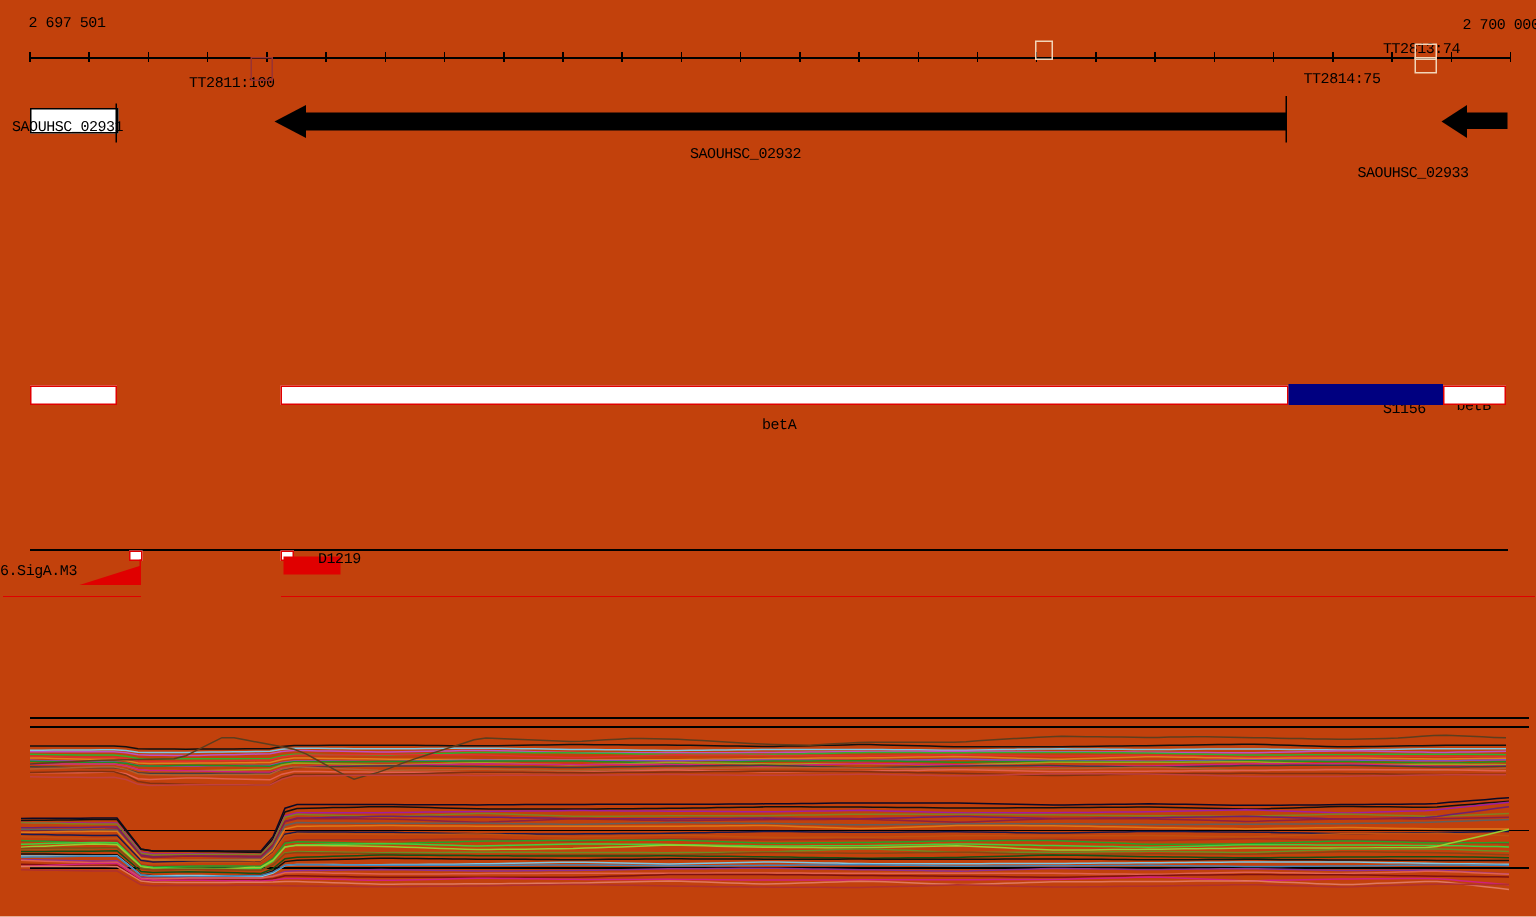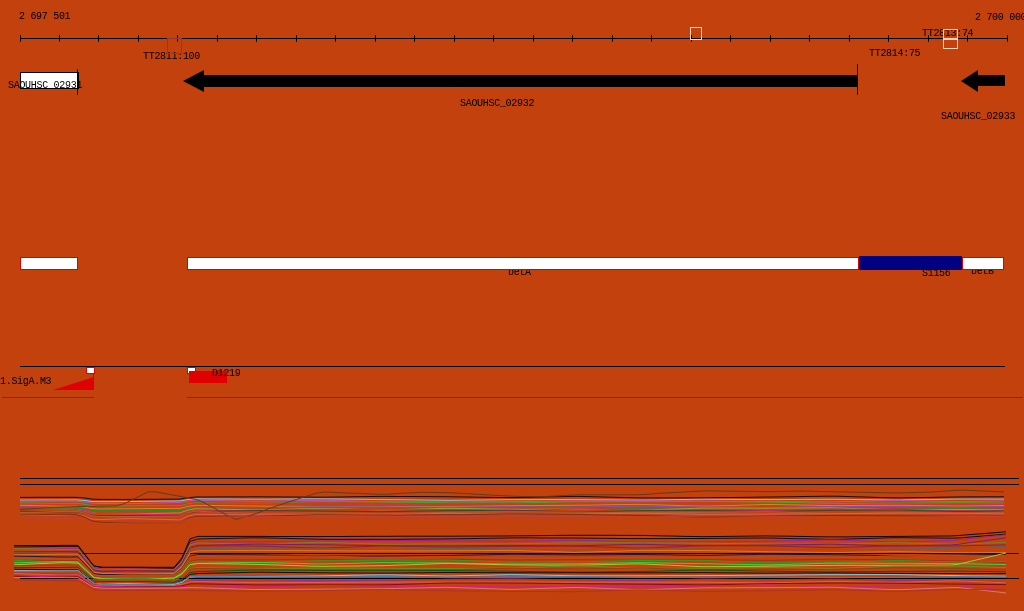--- a/index.html
+++ b/index.html
@@ -6,44 +6,44 @@
   #app{position:relative;width:1024px;height:611px;background:#c2410c;overflow:hidden;
        font-family:Liberation Mono, monospace;}
   .lbl{position:absolute;font-size:10px;line-height:10px;letter-spacing:-0.3px;
        color:#000;white-space:pre;}
   #overlay{position:absolute;left:0;top:0;}
 
   
   #lbl-ruler-start{left:19px;top:12px;}
   #lbl-tt2813{left:922px;top:13px;margin-top:16px;}
   #lbl-ruler-end{left:975px;top:13px;}
-  #lbl-tt2811{left:143px;top:52px;}
+  #lbl-tt2811{left:126px;top:52px;}
   #lbl-tt2814{left:869px;top:49px;}
 
   
   .gene-box1{position:absolute;left:20px;top:72px;width:57px;height:15px;
              border:1px solid #000;background:#fff;}
   .gene-tick1{position:absolute;left:77px;top:69px;width:1px;height:26px;background:#000;}
   .g2-head{position:absolute;left:183px;top:70px;width:0;height:0;
            border-top:11px solid transparent;border-bottom:11px solid transparent;
            border-right:21px solid #000;}
   .g2-body{position:absolute;left:203px;top:75px;width:655px;height:12px;background:#000;}
   .g2-tick{position:absolute;left:857px;top:64px;width:1px;height:31px;background:#000;}
   .g3-head{position:absolute;left:961px;top:70px;width:0;height:0;
            border-top:11px solid transparent;border-bottom:11px solid transparent;
            border-right:17px solid #000;}
   .g3-body{position:absolute;left:977px;top:75px;width:28px;height:11px;background:#000;}
   #lbl-g1{left:8px;top:81px;}
   #lbl-g2{left:460px;top:99px;}
-  #lbl-g3{left:941px;top:112px;}
+  #lbl-g3{left:905px;top:112px;}
 
   
   .box-outline{position:absolute;top:257px;height:11px;border:1px solid #E00000;background:#fff;}
   .box-navy{position:absolute;top:256px;height:14px;background:#000080;}
-  #lbl-betA{left:508px;top:268px;}
+  #lbl-betA{left:508px;top:280px;}
   #lbl-S1156{left:895px;top:269px;margin-left:27px;}
   #lbl-betB{left:971px;top:267px;}
 
   
   .rf-darkred{position:absolute;border:1px solid #993333;background:transparent;}
   .rf-peach{position:absolute;border:1px solid #F2D5B8;background:transparent;}
 
   
   .t3-openbox{position:absolute;width:7px;height:5px;border:1px solid #E00000;background:#fff;}
   #t3-ob1{left:86px;top:367px;}
@@ -156,21 +156,21 @@
   <div class="lbl" id="lbl-g3">SAOUHSC_02933</div>
 
   <div class="lbl" id="lbl-betA">betA</div>
   <div class="lbl" id="lbl-S1156">S1156</div>
   <div class="lbl" id="lbl-betB">betB</div>
 
   <div class="t3-openbox" id="t3-ob1"></div>
   <div class="t3-openbox" id="t3-ob2"></div>
   <div class="t3-vline"></div>
   <div class="t3-fillbox"></div>
-  <div class="lbl" id="lbl-sigA">1.SigA.M3</div>
+  <div class="lbl" id="lbl-sigA">6.SigA.M3</div>
   <div class="lbl" id="lbl-d1219">D1219</div>
 
 <div class="rf-darkred" style="left: 167px; top: 38px; width: 13px; height: 14px;"></div>
     <div class="rf-peach" style="left: 690px; top: 27px; width: 10px; height: 11px;"></div>
     <div class="rf-peach" style="left: 943px; top: 29px; width: 13px; height: 9px;"></div>
     <div class="rf-peach" style="left: 943px; top: 38px; width: 13px; height: 9px;"></div>
     <div class="box-outline" style="left: 20px; width: 56px;"></div>
     <div class="box-outline" style="left: 187px; width: 670px;"></div>
     <div class="box-navy" style="left: 859px; width: 103px;"></div>
     <div class="box-outline" style="left: 962px; width: 40px;"></div>

